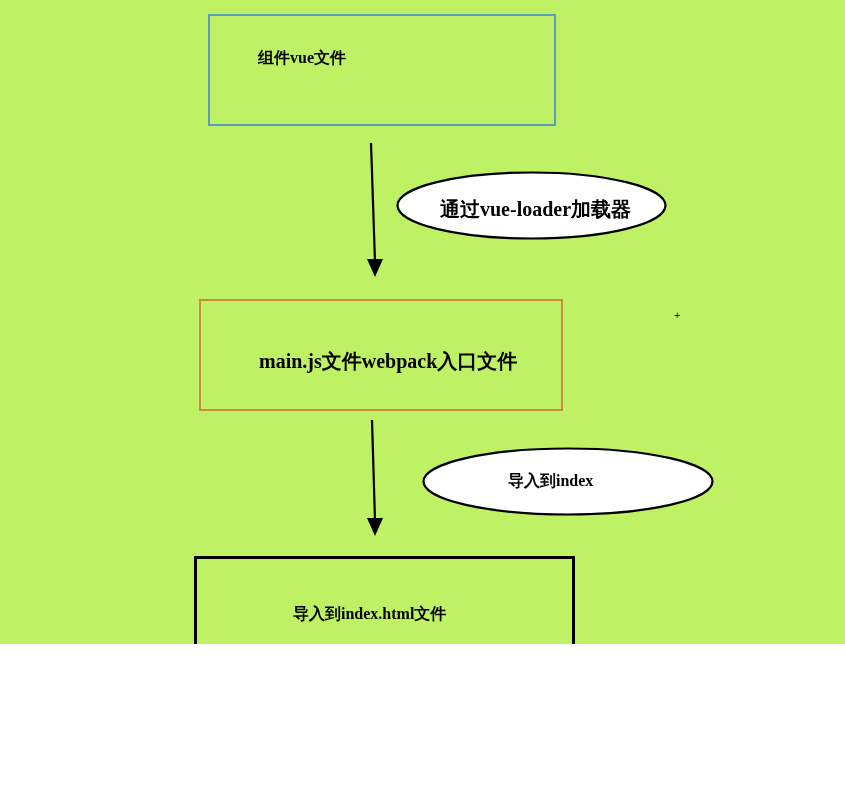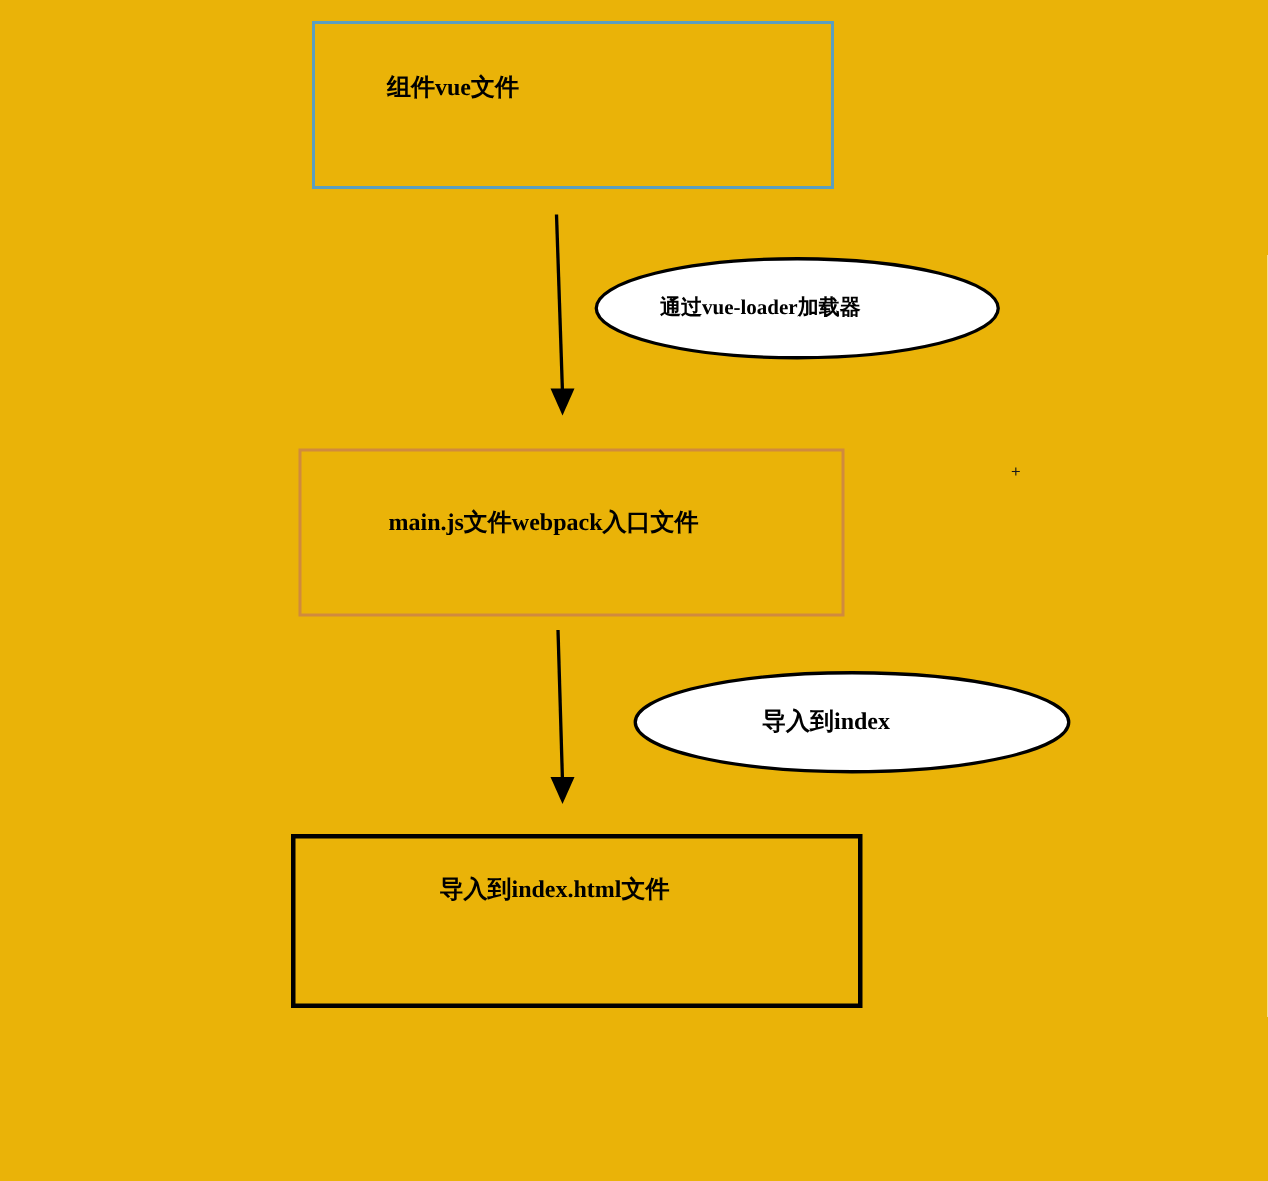--- a/index.html
+++ b/index.html
@@ -6,22 +6,22 @@
     margin: 0;
     padding: 0;
     background: #ffffff;
   }
   body {
     font-family: "Liberation Serif", "DejaVu Serif", serif;
   }
   #canvas {
     position: relative;
     width: 845px;
-    height: 787px;
-    background: #eab308;
+    height: 644px;
+    background: #bef264;
     overflow: hidden;
   }
   .node-box {
     position: absolute;
     box-sizing: border-box;
     background: transparent;
   }
   .node-label {
     position: absolute;
     white-space: nowrap;
@@ -65,37 +65,37 @@
       <line x1="21" y1="8" x2="25" y2="127" stroke="#000000" stroke-width="2.2"></line>
       <polygon points="17,124 33,124 25,142" fill="#000000"></polygon>
     </svg>
   </div>
 
   <div class="ellipse-wrap" style="left:396px; top:171px; width:271px; height:69px;">
     <svg width="271" height="69" viewBox="0 0 271 69">
       <ellipse cx="135.5" cy="34.5" rx="134" ry="33" fill="#ffffff" stroke="#000000" stroke-width="2.2"></ellipse>
     </svg>
   </div>
-  <div class="node-label" style="left:440px; top:196px; font-size:14px;">通过vue-loader加载器</div>
+  <div class="node-label" style="left:440px; top:196px; font-size:20px;">通过vue-loader加载器</div>
 
   <div class="node-box" style="left:199px; top:299px; width:364px; height:112px; border:2px solid #d08a3e;"></div>
-  <div class="node-label" style="left:259px; top:338px; font-size:16px;">main.js文件webpack入口文件</div>
+  <div class="node-label" style="left:259px; top:348px; font-size:20px;">main.js文件webpack入口文件</div>
 
   <div class="artifact-dot" style="left:674px; top:310px;">+</div>
 
   <div class="arrow-wrap" style="left:350px; top:412px; width:60px; height:140px;">
     <svg width="60" height="140" viewBox="0 0 60 140">
       <line x1="22" y1="8" x2="25" y2="109" stroke="#000000" stroke-width="2.2"></line>
       <polygon points="17,106 33,106 25,124" fill="#000000"></polygon>
     </svg>
   </div>
 
   <div class="ellipse-wrap" style="left:422px; top:447px; width:292px; height:69px;">
     <svg width="292" height="69" viewBox="0 0 292 69">
       <ellipse cx="146" cy="34.5" rx="144.5" ry="33" fill="#ffffff" stroke="#000000" stroke-width="2.2"></ellipse>
     </svg>
   </div>
   <div class="node-label" style="left:508px; top:471px; font-size:16px;">导入到index</div>
 
   <div class="node-box" style="left:194px; top:556px; width:381px; height:116px; border:3px solid #000000;"></div>
-  <div class="node-label" style="left:293px; top:583px; font-size:16px;">导入到index.html文件</div>
+  <div class="node-label" style="left:293px; top:604px; font-size:16px;">导入到index.html文件</div>
 
 </div>
 
 </body></html>

